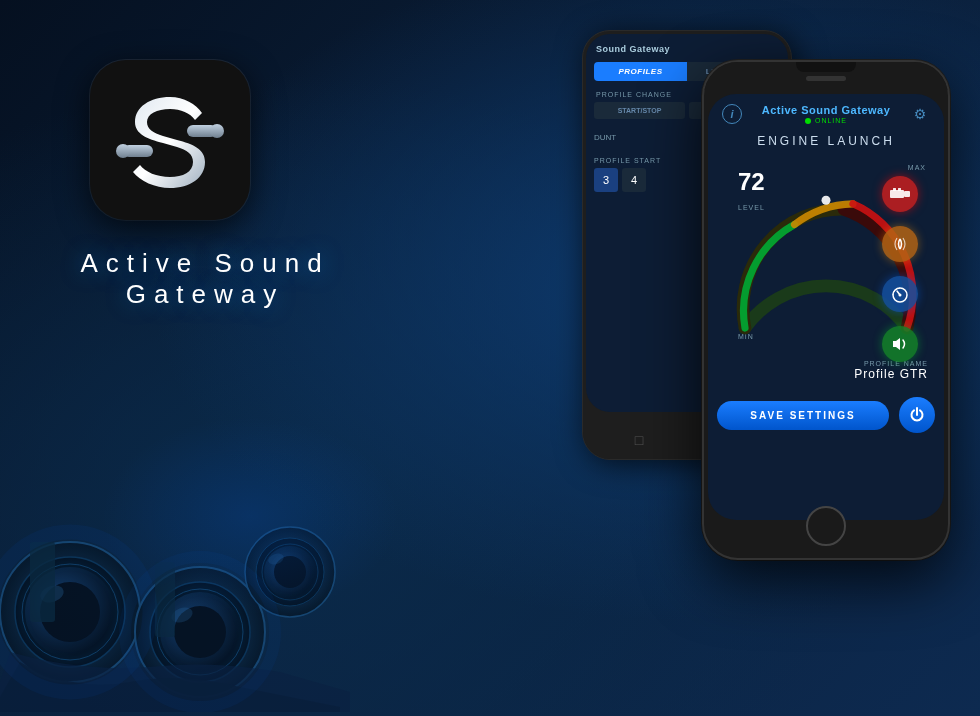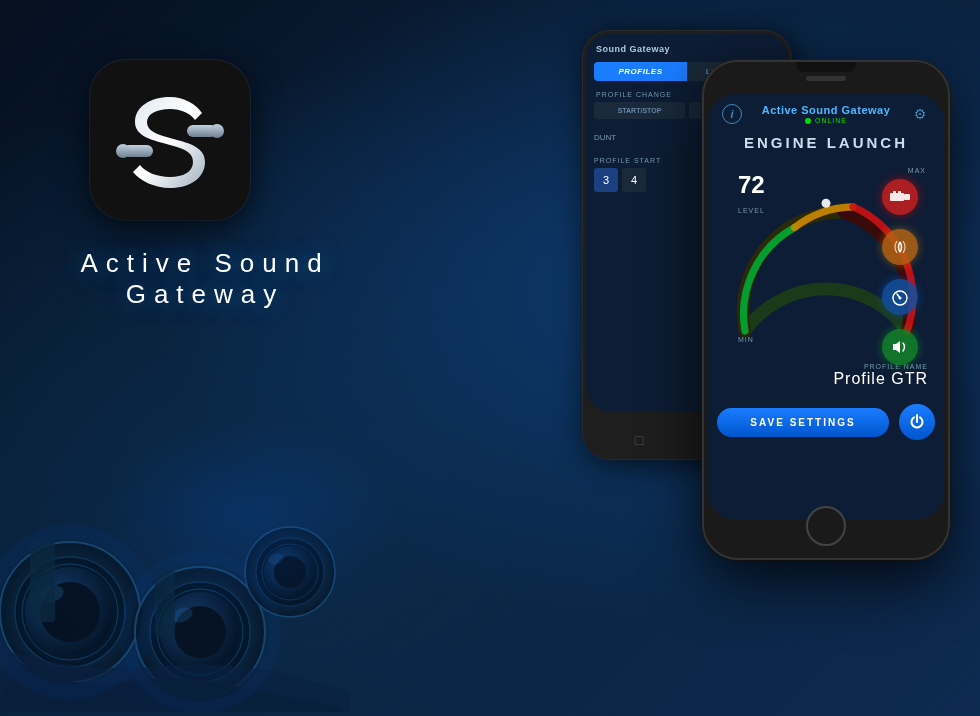--- a/index.html
+++ b/index.html
@@ -200,24 +200,24 @@
       color: #4488bb;
       font-size: 14px;
       display: flex;
       align-items: center;
       justify-content: center;
     }
 
     .engine-launch-title {
       text-align: center;
       color: #ccddee;
-      font-size: 15px;
+      font-size: 12px;
       letter-spacing: 3px;
       padding: 4px 0 8px;
-      font-weight: 700;
+      font-weight: 400;
     }
 
     
     .gauge-area {
       position: relative;
       height: 200px;
       margin: 0 10px;
     }
 
     .gauge-svg {
@@ -312,21 +312,21 @@
     }
 
     .profile-label {
       color: #7799aa;
       font-size: 7px;
       letter-spacing: 1px;
     }
 
     .profile-value {
       color: #fff;
-      font-size: 16px;
+      font-size: 12px;
       font-weight: 300;
       letter-spacing: 1px;
     }
 
     
     .screen-bottom {
       display: flex;
       align-items: center;
       justify-content: center;
       gap: 10px;

